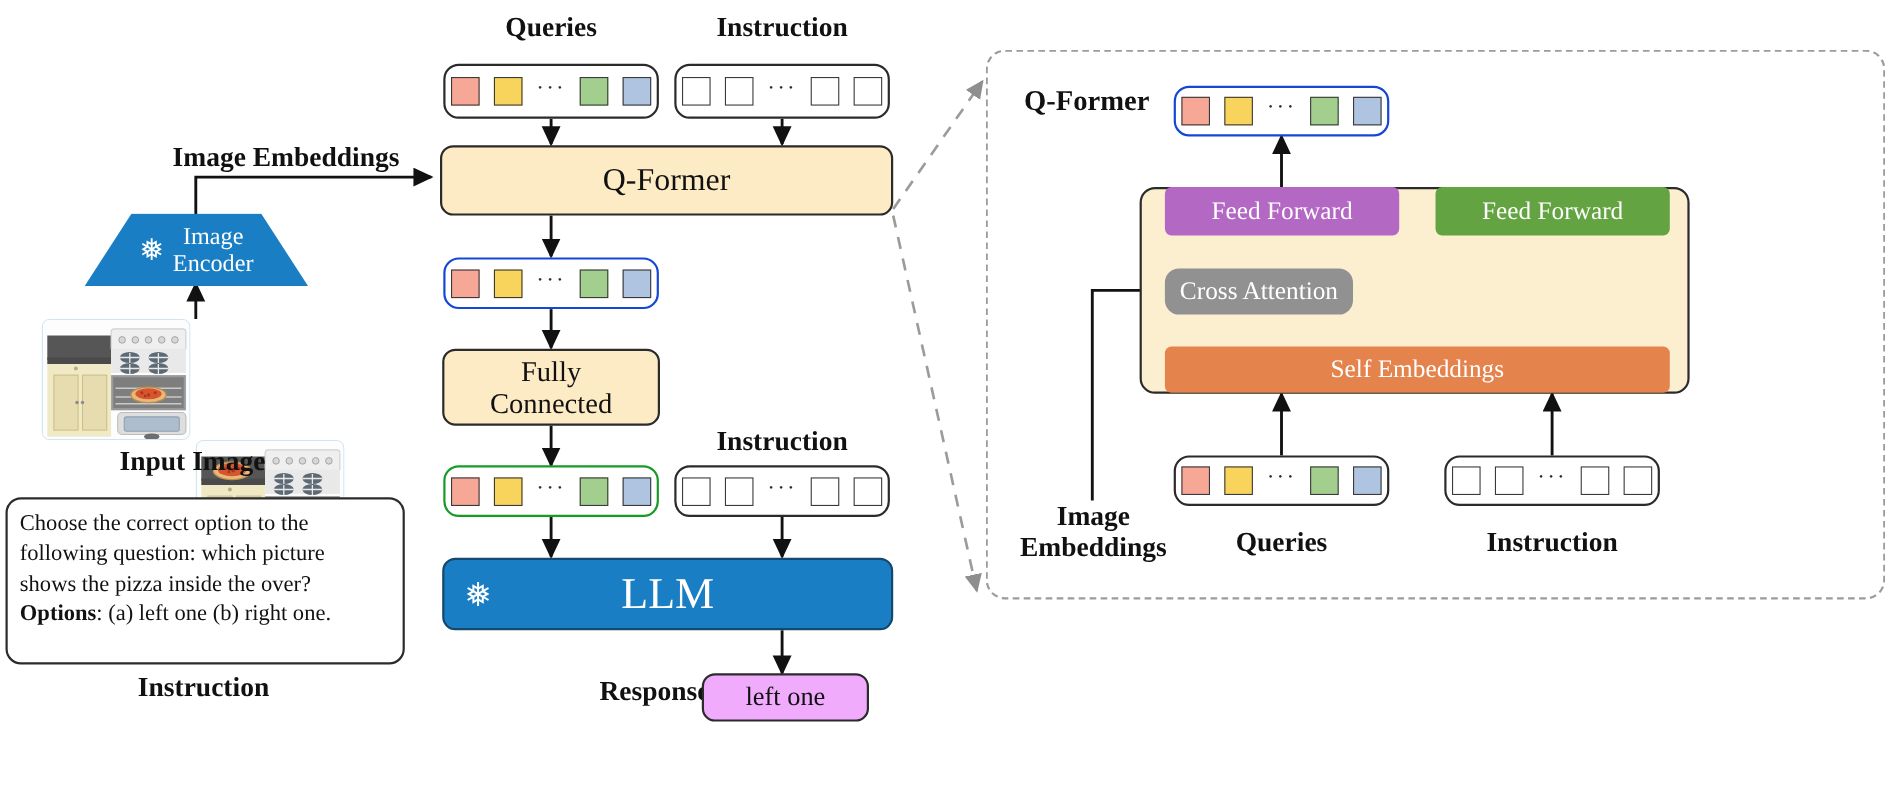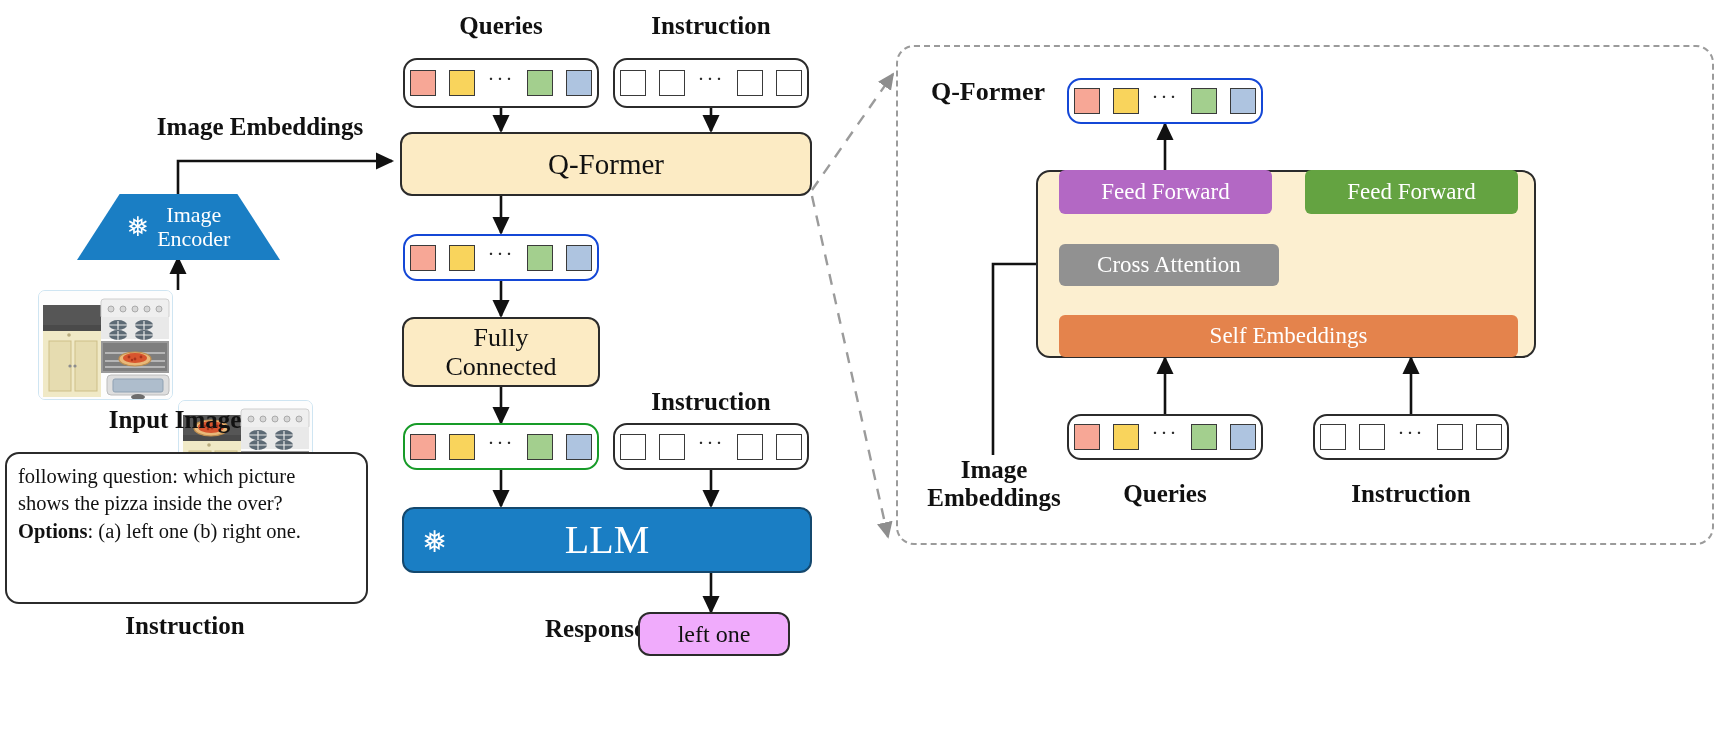--- a/index.html
+++ b/index.html
@@ -189,21 +189,21 @@
 </div>
 
 <div class="abs tokrow" style="left:613px;top:58px;width:196px;height:50px;">
   <span class="tok empty"></span>
   <span class="tok empty"></span>
   <span class="dots">···</span>
   <span class="tok empty"></span>
   <span class="tok empty"></span>
 </div>
 
-<div class="abs lbl-bold" style="left:120px;top:113px;width:280px;font-size:25px;">Image Embeddings</div>
+<div class="abs lbl-bold" style="left:120px;top:130px;width:280px;font-size:25px;">Image Embeddings</div>
 
 <div class="abs box cream" style="left:400px;top:132px;width:412px;height:64px;">
   <span style="font-size:29px;">Q-Former</span>
 </div>
 
 <div class="abs trapz" style="left:77px;top:194px;width:203px;height:66px;">
   <span class="snow" style="margin-right:8px;font-size:27px;">❅</span>
   <span style="font-size:22px;line-height:1.08;text-align:center;">
     <span>Image</span><br>
     <span>Encoder</span>
@@ -364,20 +364,21 @@
     </g>
     <rect x="68" y="84" width="62" height="20" rx="4" fill="#dedede" stroke="#bcbcbc" stroke-width="1"></rect>
     <rect x="74" y="88" width="50" height="13" rx="2" fill="#aebdcc" stroke="#8fa1b3" stroke-width="1"></rect>
     <ellipse cx="99" cy="106" rx="7" ry="3" fill="#6d6d6d"></ellipse>
   </svg>
 </div>
 
 <div class="abs lbl-bold" style="left:55px;top:406px;width:240px;font-size:25px;">Input Image</div>
 
 <div class="abs prompt" style="left:5px;top:452px;width:363px;height:152px;">
+  <div>Choose the correct option to the</div>
   <div>following question: which picture</div>
   <div>shows the pizza inside the over?</div>
   <div>
     <b>Options</b><span>: (a) left one (b) right one.</span>
   </div>
 </div>
 
 <div class="abs lbl-bold" style="left:65px;top:612px;width:240px;font-size:25px;">Instruction</div>
 
 <div class="abs dashpanel" style="left:896px;top:45px;width:818px;height:500px;"></div>
@@ -395,21 +396,21 @@
 <div class="abs qf-panel" style="left:1036px;top:170px;width:500px;height:188px;"></div>
 
 <div class="abs sub purple" style="left:1059px;top:170px;width:213px;height:44px;">
   <span style="font-size:23px;">Feed Forward</span>
 </div>
 
 <div class="abs sub green" style="left:1305px;top:170px;width:213px;height:44px;">
   <span style="font-size:23px;">Feed Forward</span>
 </div>
 
-<div class="abs sub gray" style="left:1059px;top:244px;width:220px;height:42px;">
+<div class="abs sub gray" style="left:1059px;top:244px;width:171px;height:42px;border-radius:13px;">
   <span style="font-size:23px;">Cross Attention</span>
 </div>
 
 <div class="abs sub orange" style="left:1059px;top:315px;width:459px;height:42px;">
   <span style="font-size:23px;">Self Embeddings</span>
 </div>
 
 <div class="abs tokrow" style="left:1067px;top:414px;width:196px;height:46px;">
   <span class="tok" style="background:#f7a796;"></span>
   <span class="tok" style="background:#f9d45c;"></span>

